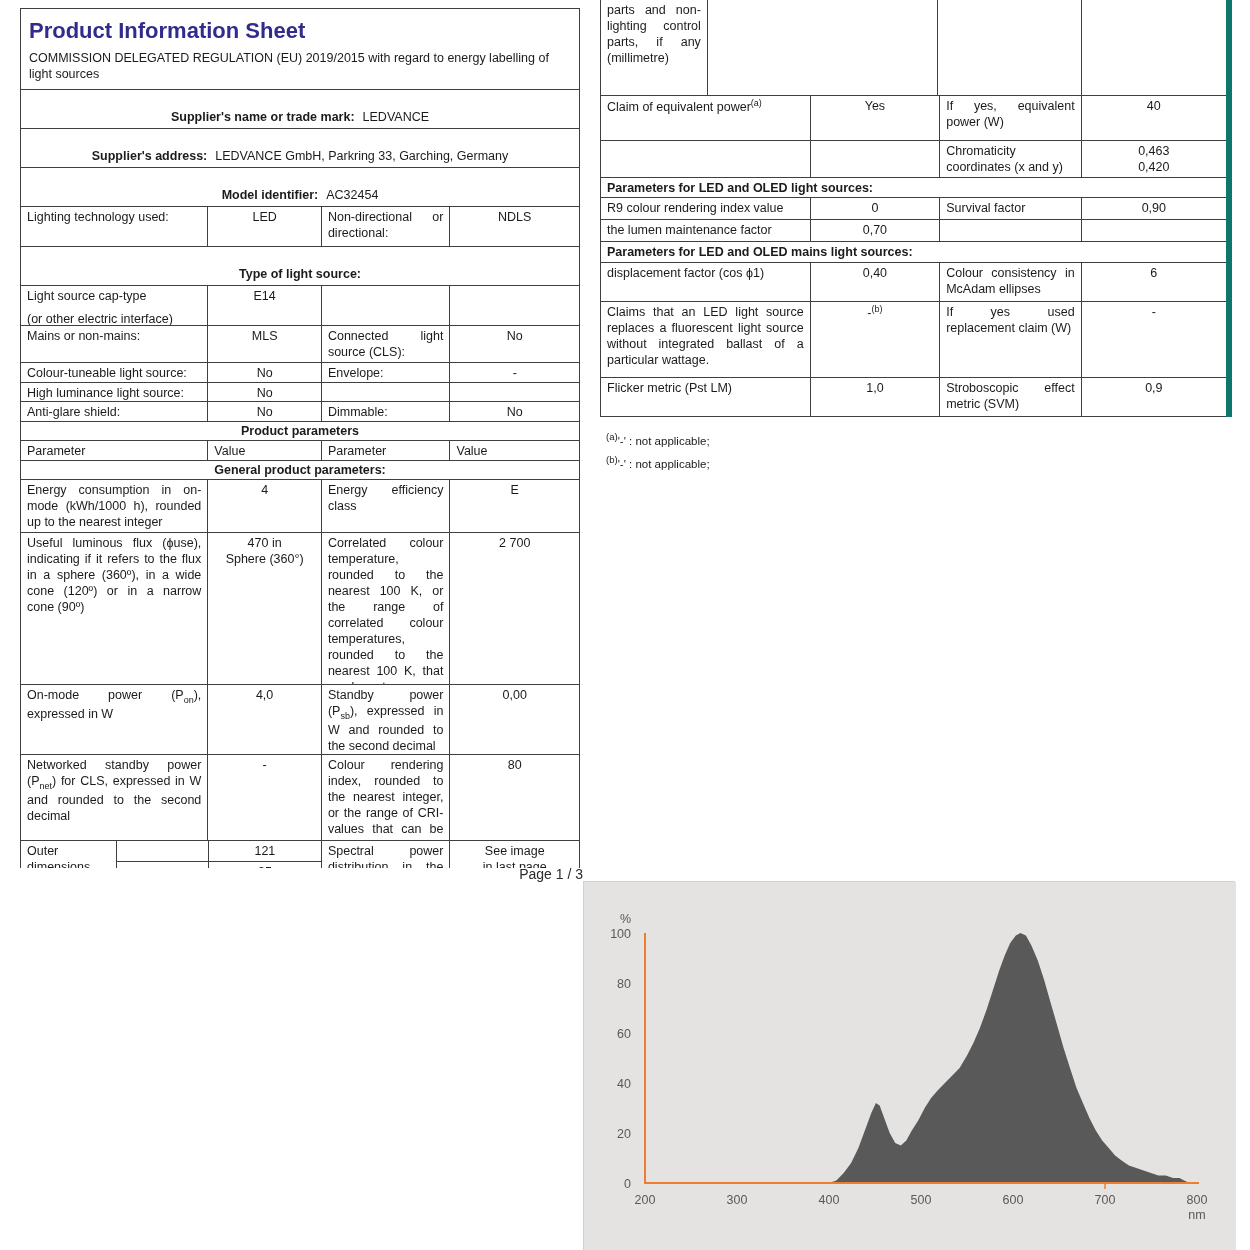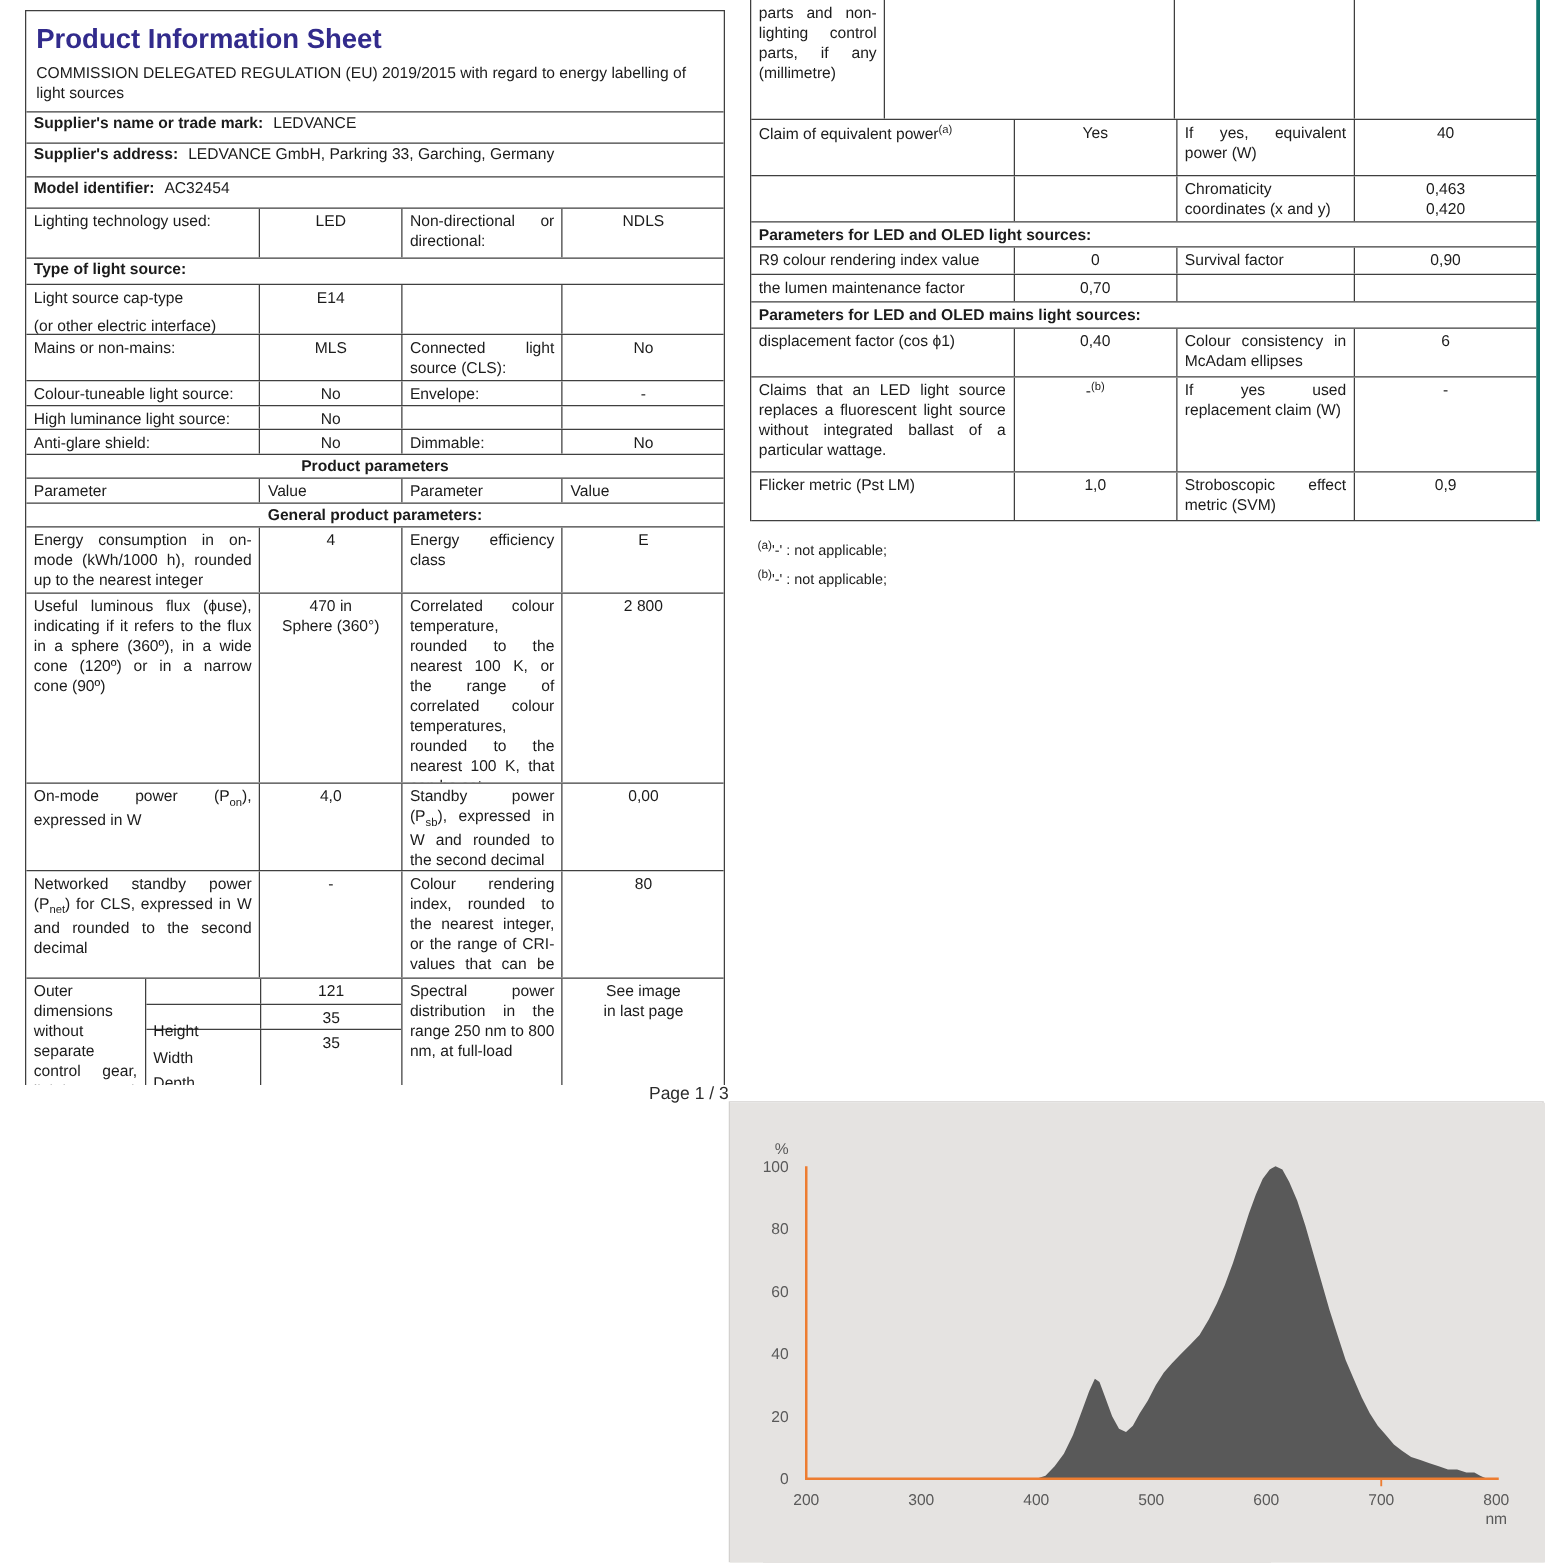--- a/index.html
+++ b/index.html
@@ -18,36 +18,36 @@
 
   
   #left-table { left:20px; top:8px; width:560px; height:860px; border:1px solid #3f3f3f; border-bottom:none; overflow:hidden; }
   #left-table .row:first-child { border-top:none; }
   .lc1 { width:187px; } .lc2 { width:114px; } .lc3 { width:129px; } .lc4 { width:130px; }
 
   #doc-title { font-size:22px; font-weight:bold; padding:4px 2px 3px 2px; }
   .title-box { display:block; padding:4px 6px 6px 6px; }
   .subtitle { padding:2px 2px; }
 
-  .info-row { display:block; padding:0 6px; }
+  .info-row { display:block; padding:19px 6px;text-align:center; }
   .info-label { font-weight:bold; }
   .info-value { margin-left:8px; }
 
   .sec-hdr { display:block; font-weight:bold; text-align:center; padding:1px 6px; }
 
   
   .dims-c1 { width:95px; }
   .dims-sub { width:206px; padding:0; }
   .subrow { display:flex; border-top:1px solid #3f3f3f; }
   .subrow:first-child { border-top:none; }
   .sublabel { width:92px; padding:2px 6px;margin-top:32px; }
   .subval { width:114px; padding:2px 6px; text-align:center; border-left:1px solid #3f3f3f; }
 
   
-  #right-table { left:600px; top:0; width:632px; border-left:1px solid #3f3f3f; border-right:3px solid #0f766e; }
+  #right-table { left:600px; top:0; width:632px; border-left:1px solid #3f3f3f; border-right:6px solid #0f766e; }
   #right-table .row:first-child { border-top:none; }
   #right-table .row:last-child { border-bottom:1px solid #3f3f3f; }
   .rc1 { width:211px; } .rc2 { width:131px; } .rc3 { width:143px; } .rc4 { width:147px; }
   .cc1 { width:107px; } .cc2 { width:233px; } .cc3 { width:145px; } .cc4 { width:147px; }
   #right-table .sec-hdr { text-align:left; padding:2px 6px; }
 
   #footnotes { position:absolute; left:606px; top:419px; font-size:11.5px;margin-top:12px; }
   #footnotes .fn { margin-bottom:5px; }
   #footnotes sup { font-size:9.5px; }
 
@@ -135,21 +135,21 @@
     <div class="cell lc1 param">Energy consumption in on-mode (kWh/1000 h), rounded up to the nearest integer</div>
     <div class="cell lc2 val">4</div>
     <div class="cell lc3 param">Energy efficiency class</div>
     <div class="cell lc4 val">E</div>
   </div>
   <div class="row" style="height:152px">
     <div class="cell lc1 param">Useful luminous flux (ϕuse), indicating if it refers to the flux in a sphere (360º), in a wide cone (120º) or in a narrow cone (90º)</div>
     <div class="cell lc2 val pre">470 in
 Sphere (360°)</div>
     <div class="cell lc3 param">Correlated colour temperature, rounded to the nearest 100 K, or the range of correlated colour temperatures, rounded to the nearest 100 K, that can be set</div>
-    <div class="cell lc4 val">2 800</div>
+    <div class="cell lc4 val">2 700</div>
   </div>
   <div class="row" style="height:70px">
     <div class="cell lc1 param"><span>On-mode power (P</span><sub>on</sub><span>), expressed in W</span></div>
     <div class="cell lc2 val">4,0</div>
     <div class="cell lc3 param"><span>Standby power (P</span><sub>sb</sub><span>), expressed in W and rounded to the second decimal</span></div>
     <div class="cell lc4 val">0,00</div>
   </div>
   <div class="row" style="height:86px">
     <div class="cell lc1 param"><span>Networked standby power (P</span><sub>net</sub><span>) for CLS, expressed in W and rounded to the second decimal</span></div>
     <div class="cell lc2 val">-</div>

